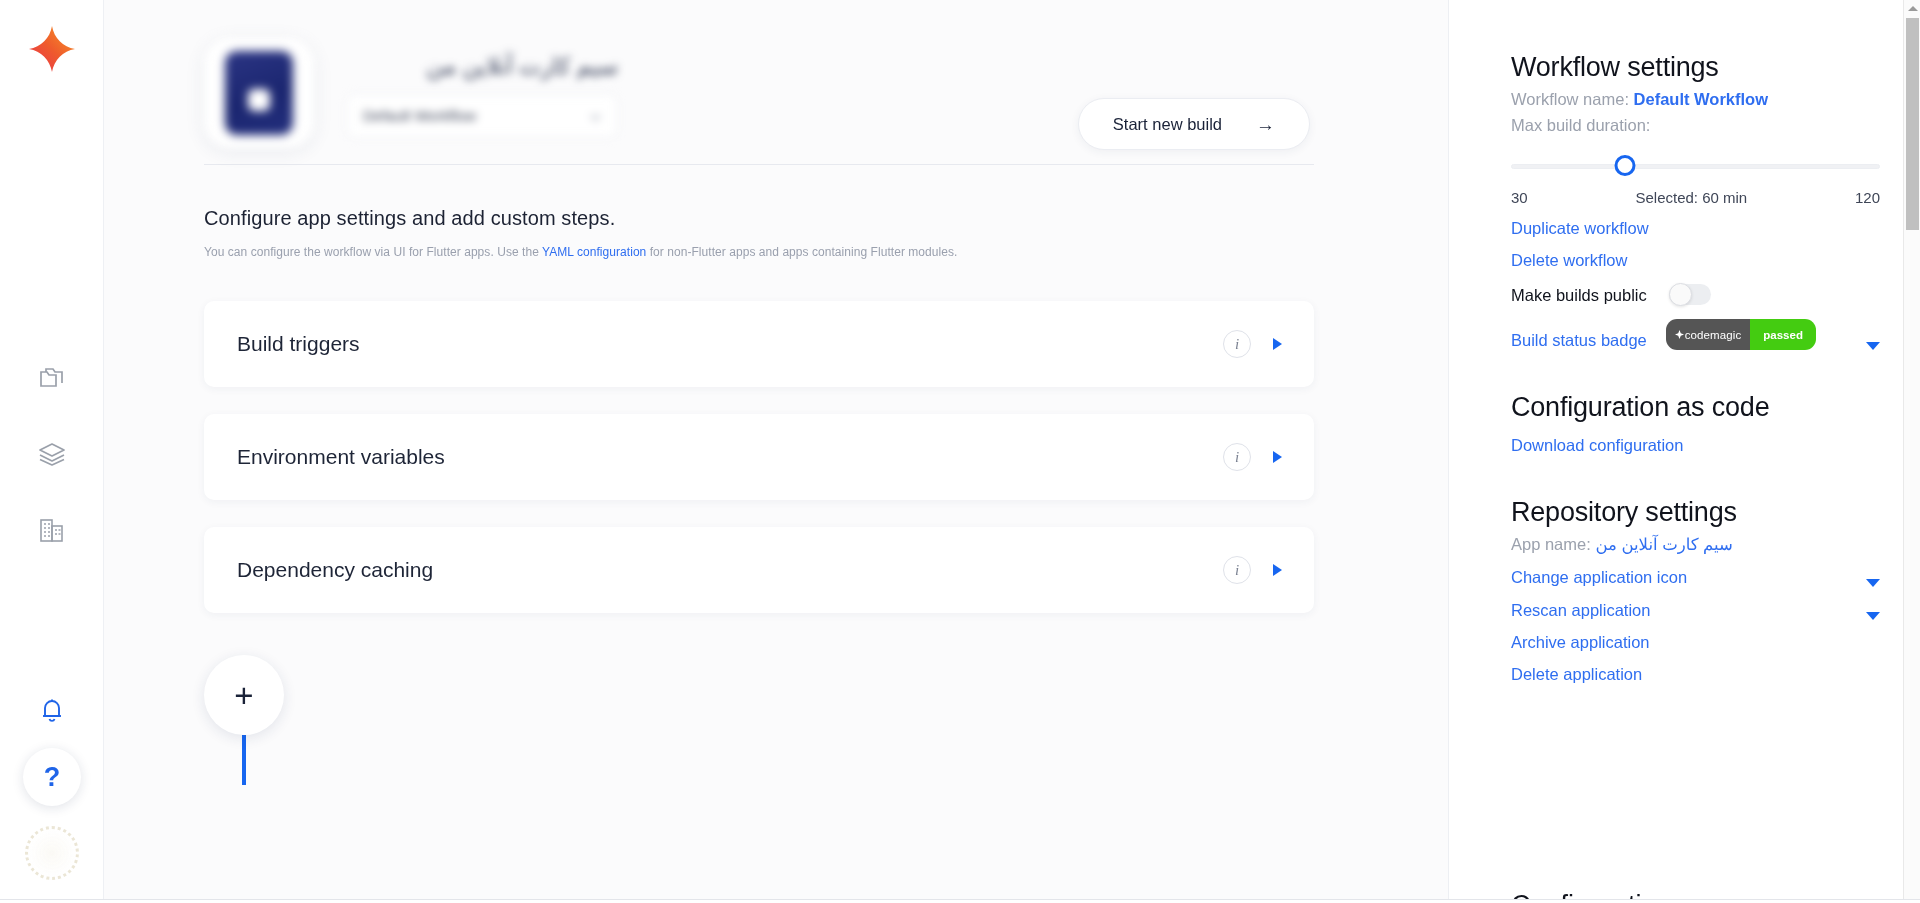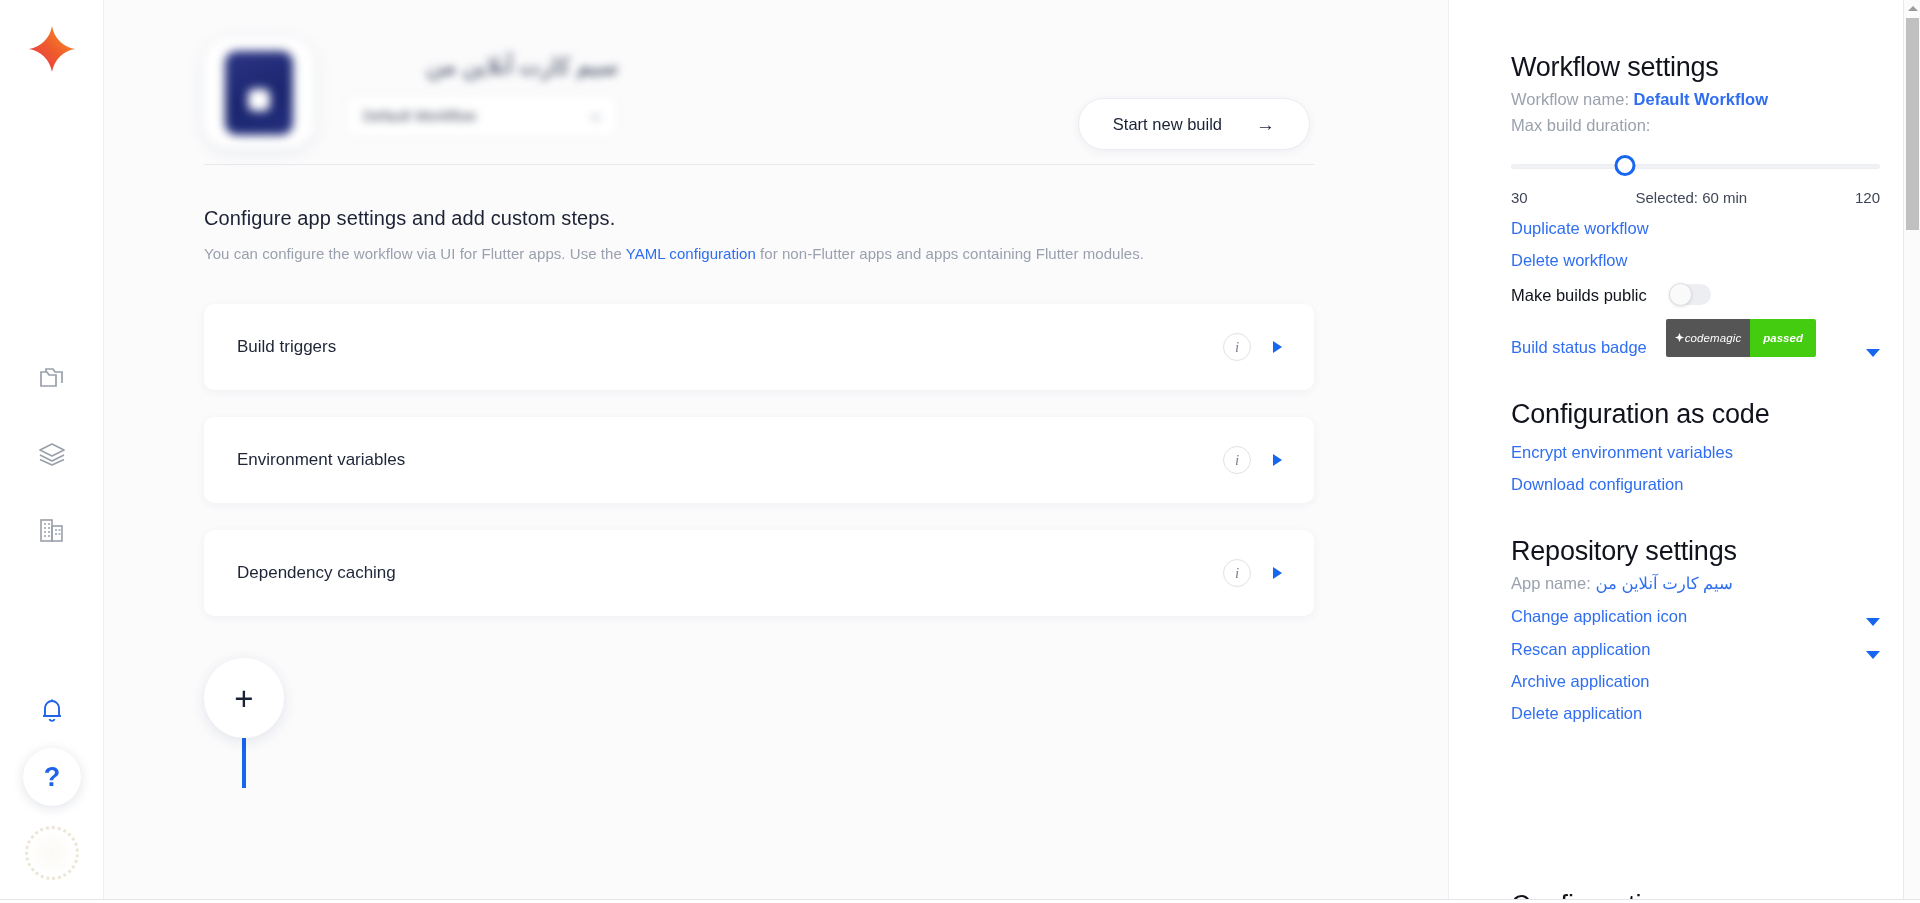--- a/index.html
+++ b/index.html
@@ -111,35 +111,35 @@
   .start-build-btn .arw { font-size: 19px; line-height: 1; }
 
   .divider {
     height: 1px; background: #e7e9ef;
     margin: 14px 0 0 100px; width: 1110px;
   }
 
   .section-head { padding: 42px 0 0 100px; }
   .section-title { font-size: 20px; color: #1c2233; font-weight: 400; letter-spacing: .1px; }
   .section-sub {
-    font-size: 15px; color: #9aa0ae; margin-top: 15px; letter-spacing: .05px;
+    font-size: 12px; color: #9aa0ae; margin-top: 15px; letter-spacing: .05px;
   }
   .section-sub a { color: #2f6ef0; text-decoration: none; }
 
   
   .cards { margin: 42px 0 0 100px; width: 1110px; }
   .card {
     height: 86px; background: #ffffff; border-radius: 10px;
     box-shadow: 0 2px 9px rgba(32,46,84,0.055);
     display: flex; align-items: center;
     padding: 0 32px 0 33px;
     margin-bottom: 27px;
     cursor: pointer;
   }
-  .card-label { font-size: 17px; color: #1e2537; flex: 1 1 auto; }
+  .card-label { font-size: 21px; color: #1e2537; flex: 1 1 auto; }
   .info-badge {
     width: 28px; height: 28px; border-radius: 50%;
     border: 1px solid #dfe2e9; background: #fff;
     display: flex; align-items: center; justify-content: center;
     font-family: "Liberation Serif", serif;
     font-style: italic; font-size: 15px; color: #7b8292;
     margin-right: 22px;
     cursor: pointer;
   }
   .card-caret {
@@ -214,24 +214,23 @@
     cursor: pointer;
   }
   .toggle .knob {
     position: absolute; left: 0; top: -1px;
     width: 23px; height: 23px; border-radius: 50%;
     background: #fafafa; border: 1px solid #dcdee3;
     box-shadow: 0 1px 3px rgba(0,0,0,.10);
   }
 
   .badge {
-    display: inline-flex; height: 38px; border-radius: 2px;
+    display: inline-flex; height: 31px; border-radius: 11px;
     overflow: hidden; margin-left: 19px; font-size: 11.5px;
     cursor: pointer;
-    font-style: italic;
   }
   .badge .b-left {
     background: #555555; color: #ffffff;
     padding: 0 9px; display: flex; align-items: center; gap: 1px;
     font-weight: 500; letter-spacing: .1px;
   }
   .badge .b-right {
     background: #44cc11; color: #ffffff;
     padding: 0 13px; display: flex; align-items: center;
     font-weight: 600;
@@ -457,21 +456,20 @@
           </span>
           <span>codemagic</span>
         </span>
         <span class="b-right">passed</span>
       </span>
       <span class="caret-down"></span>
     </div>
 
     <div class="side-block">
       <h2>Configuration as code</h2>
-      <a class="side-link" href="#">Encrypt environment variables</a>
       <a class="side-link" href="#">Download configuration</a>
     </div>
 
     <div class="side-block">
       <h2>Repository settings</h2>
       <div class="side-kv">
         <span>App name:</span>
         <span class="val-rtl">سیم کارت آنلاین من</span>
       </div>
 

